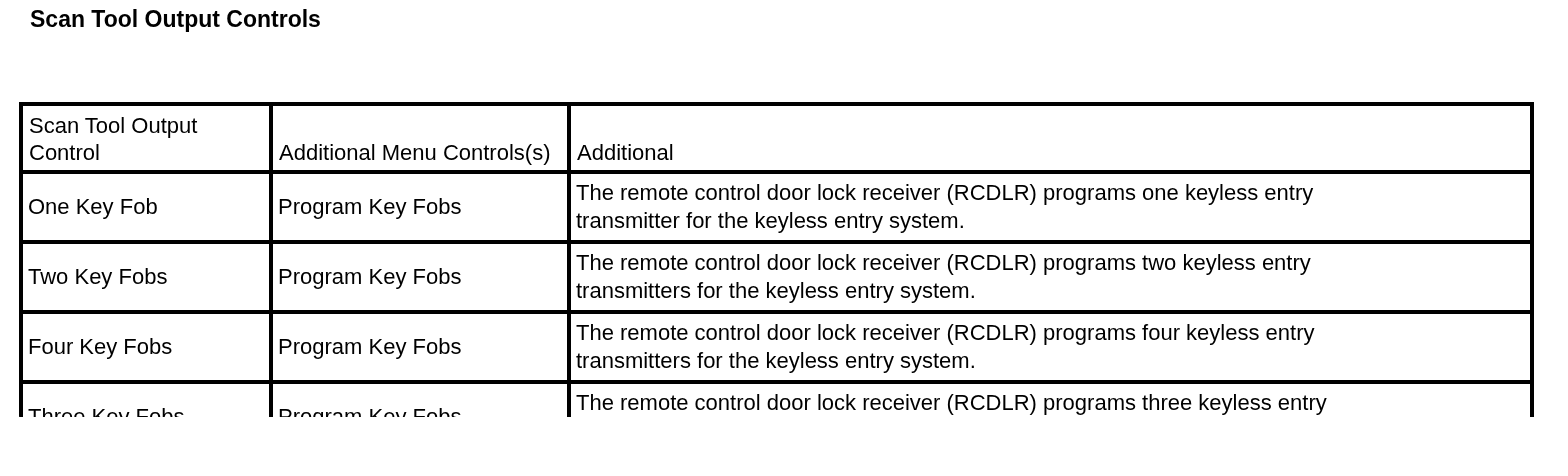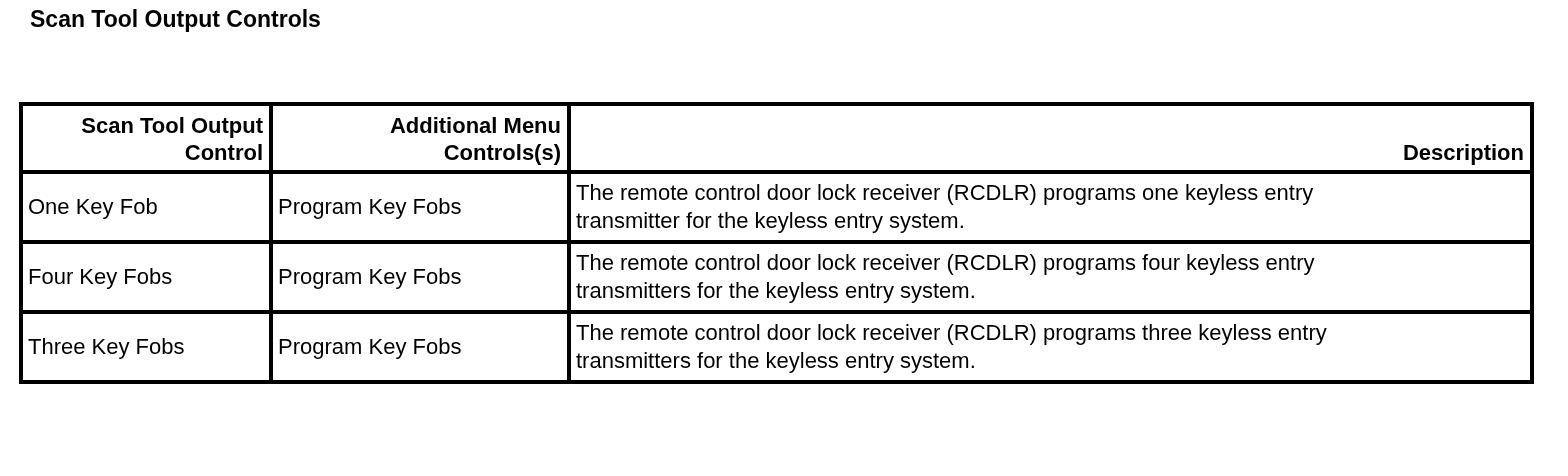--- a/index.html
+++ b/index.html
@@ -38,22 +38,22 @@
   table.output-controls td {
     border: 4px solid #000000;
     font-size: 22px;
     color: #000000;
     background: #ffffff;
     overflow: hidden;
   }
   table.output-controls th {
     height: 58px;
     vertical-align: bottom;
-    text-align: right;
-    font-weight: bold;
+    text-align: left;
+    font-weight: normal;
     line-height: 27px;
     padding: 2px 6px 4px 6px;
   }
   table.output-controls td {
     height: 66px;
     vertical-align: middle;
     text-align: left;
     font-weight: normal;
     line-height: 28px;
     padding: 0 6px 0 5px;
@@ -73,28 +73,33 @@
   <table class="output-controls">
     <colgroup>
       <col style="width:250px">
       <col style="width:298px">
       <col style="width:963px">
     </colgroup>
     <thead>
       <tr>
         <th>Scan Tool Output Control</th>
         <th>Additional Menu Controls(s)</th>
-        <th>Description</th>
+        <th>Additional</th>
       </tr>
     </thead>
     <tbody>
       <tr>
         <td>One Key Fob</td>
         <td>Program Key Fobs</td>
         <td class="desc">The remote control door lock receiver (RCDLR) programs one keyless entry transmitter for the keyless entry system.</td>
+      </tr>
+      <tr>
+        <td>Two Key Fobs</td>
+        <td>Program Key Fobs</td>
+        <td class="desc">The remote control door lock receiver (RCDLR) programs two keyless entry transmitters for the keyless entry system.</td>
       </tr>
       <tr>
         <td>Four Key Fobs</td>
         <td>Program Key Fobs</td>
         <td class="desc">The remote control door lock receiver (RCDLR) programs four keyless entry transmitters for the keyless entry system.</td>
       </tr>
       <tr>
         <td>Three Key Fobs</td>
         <td>Program Key Fobs</td>
         <td class="desc">The remote control door lock receiver (RCDLR) programs three keyless entry transmitters for the keyless entry system.</td>

